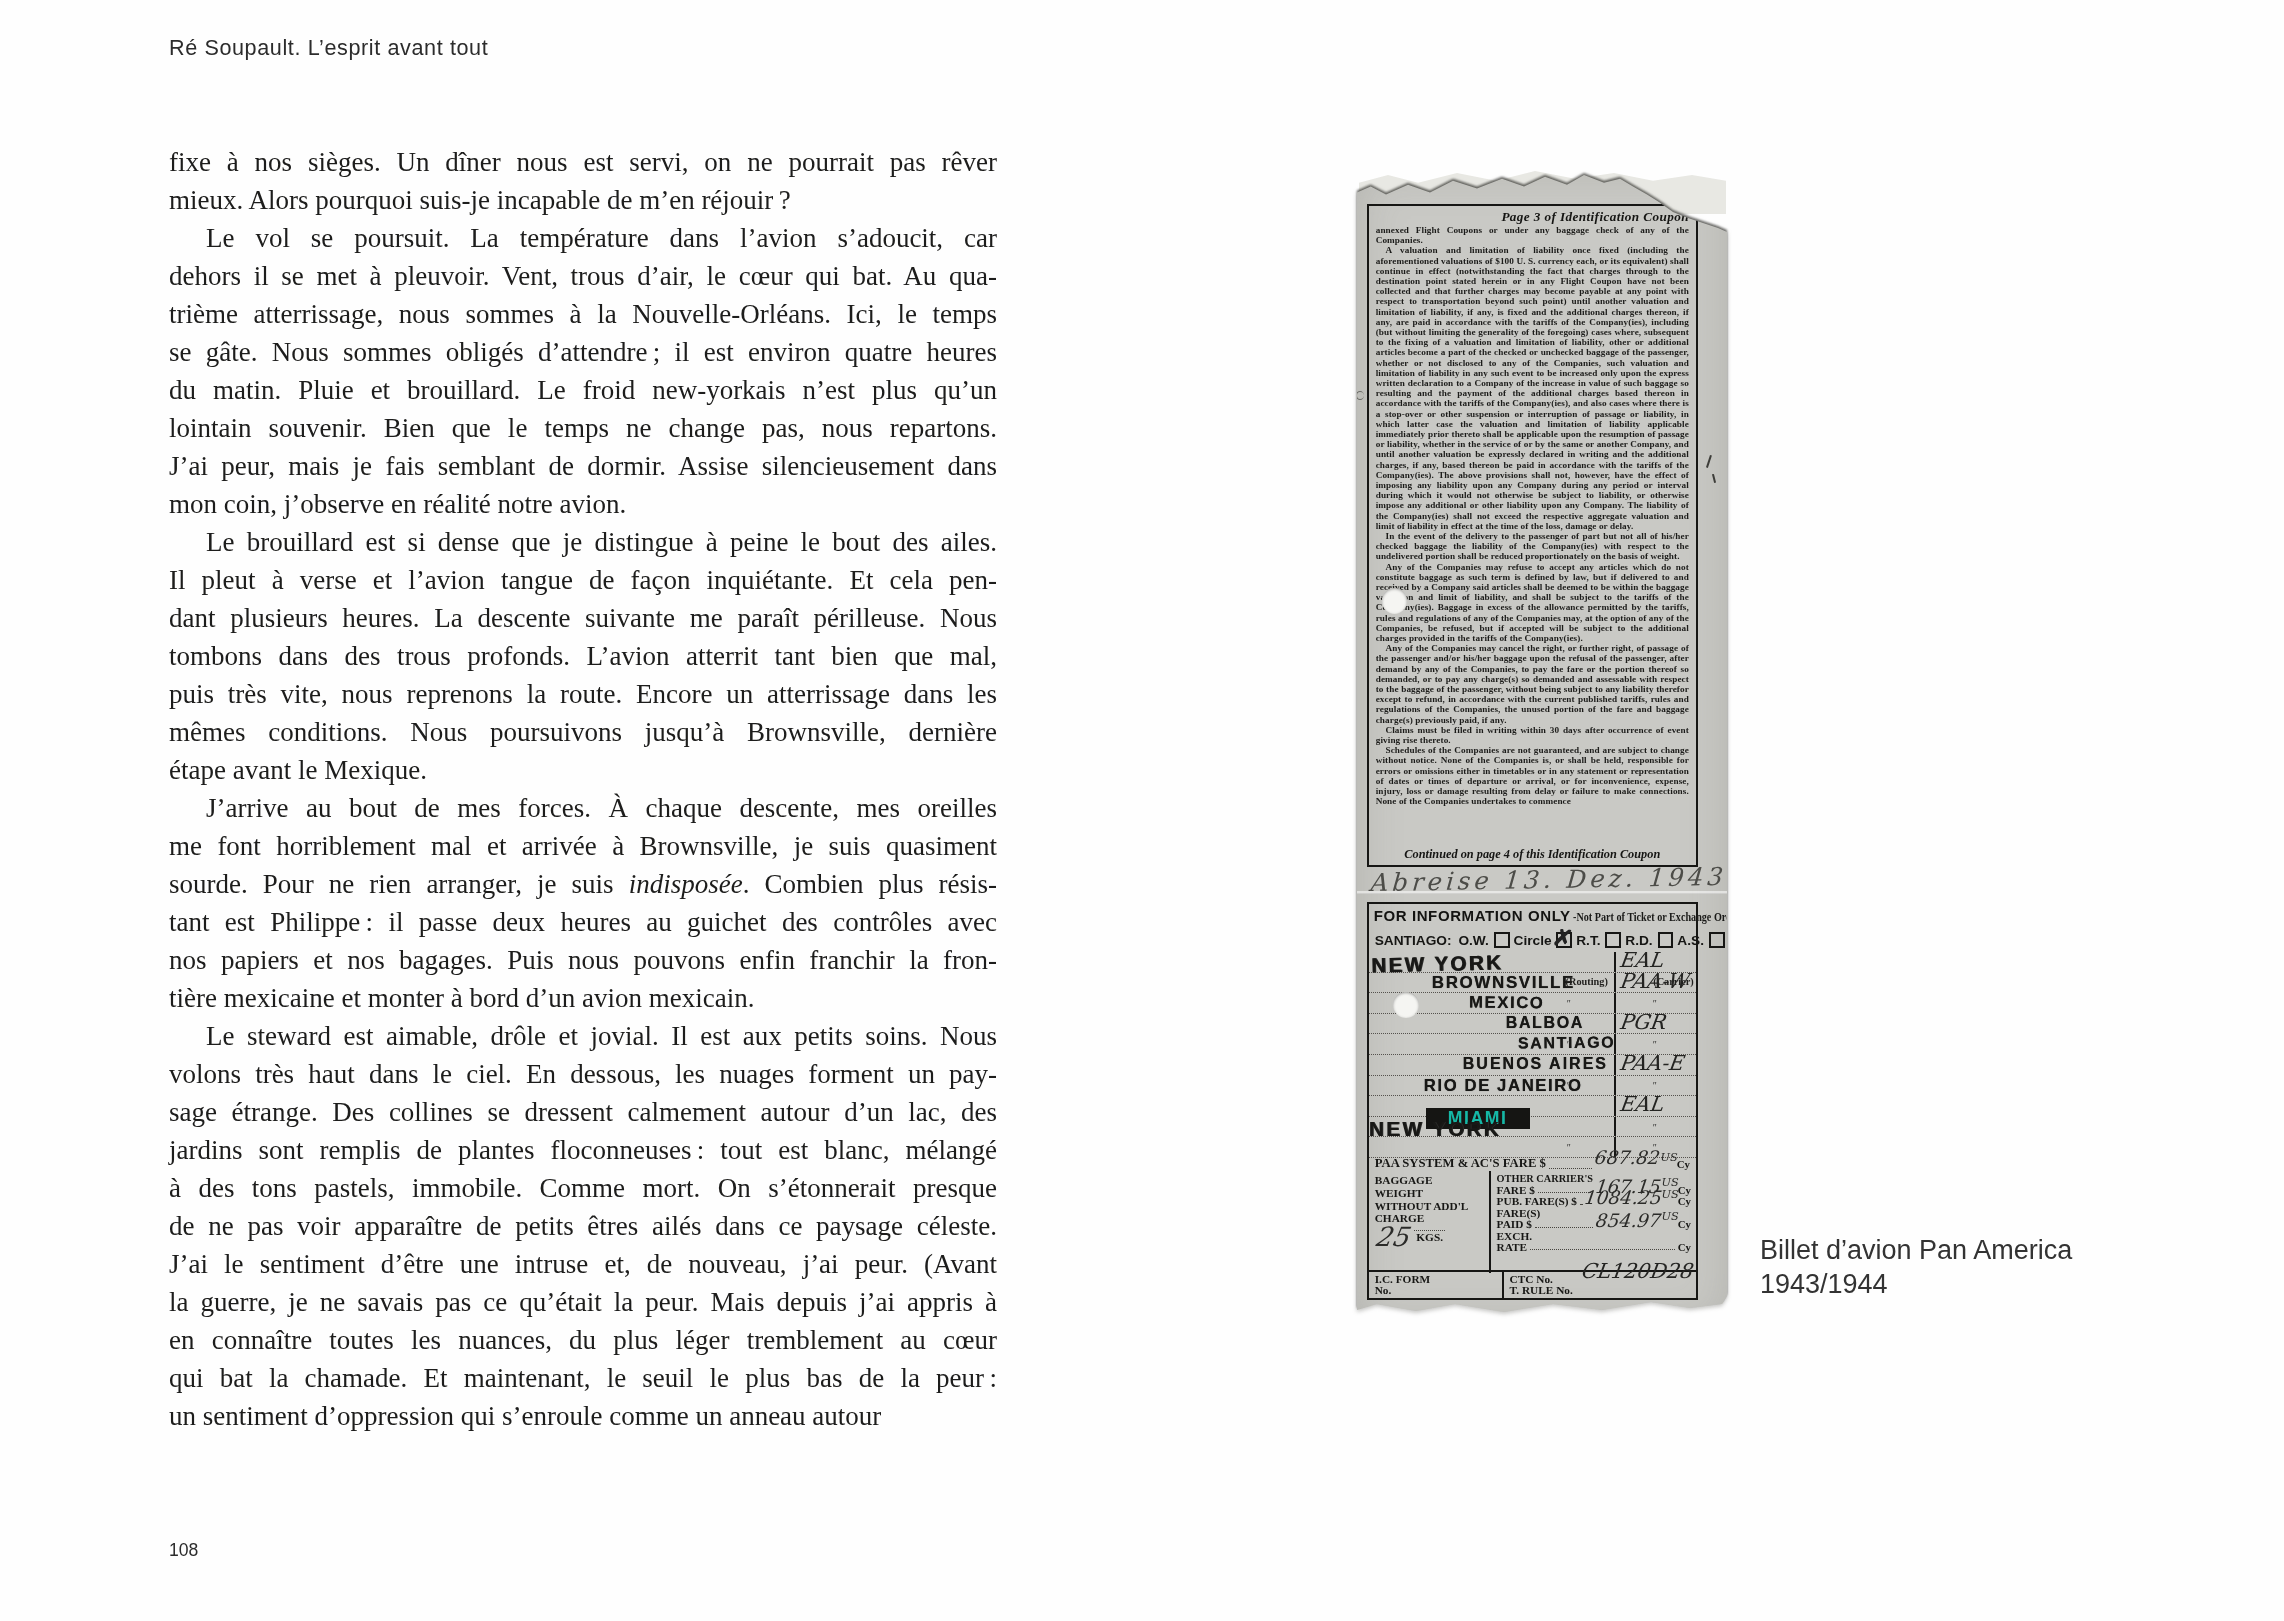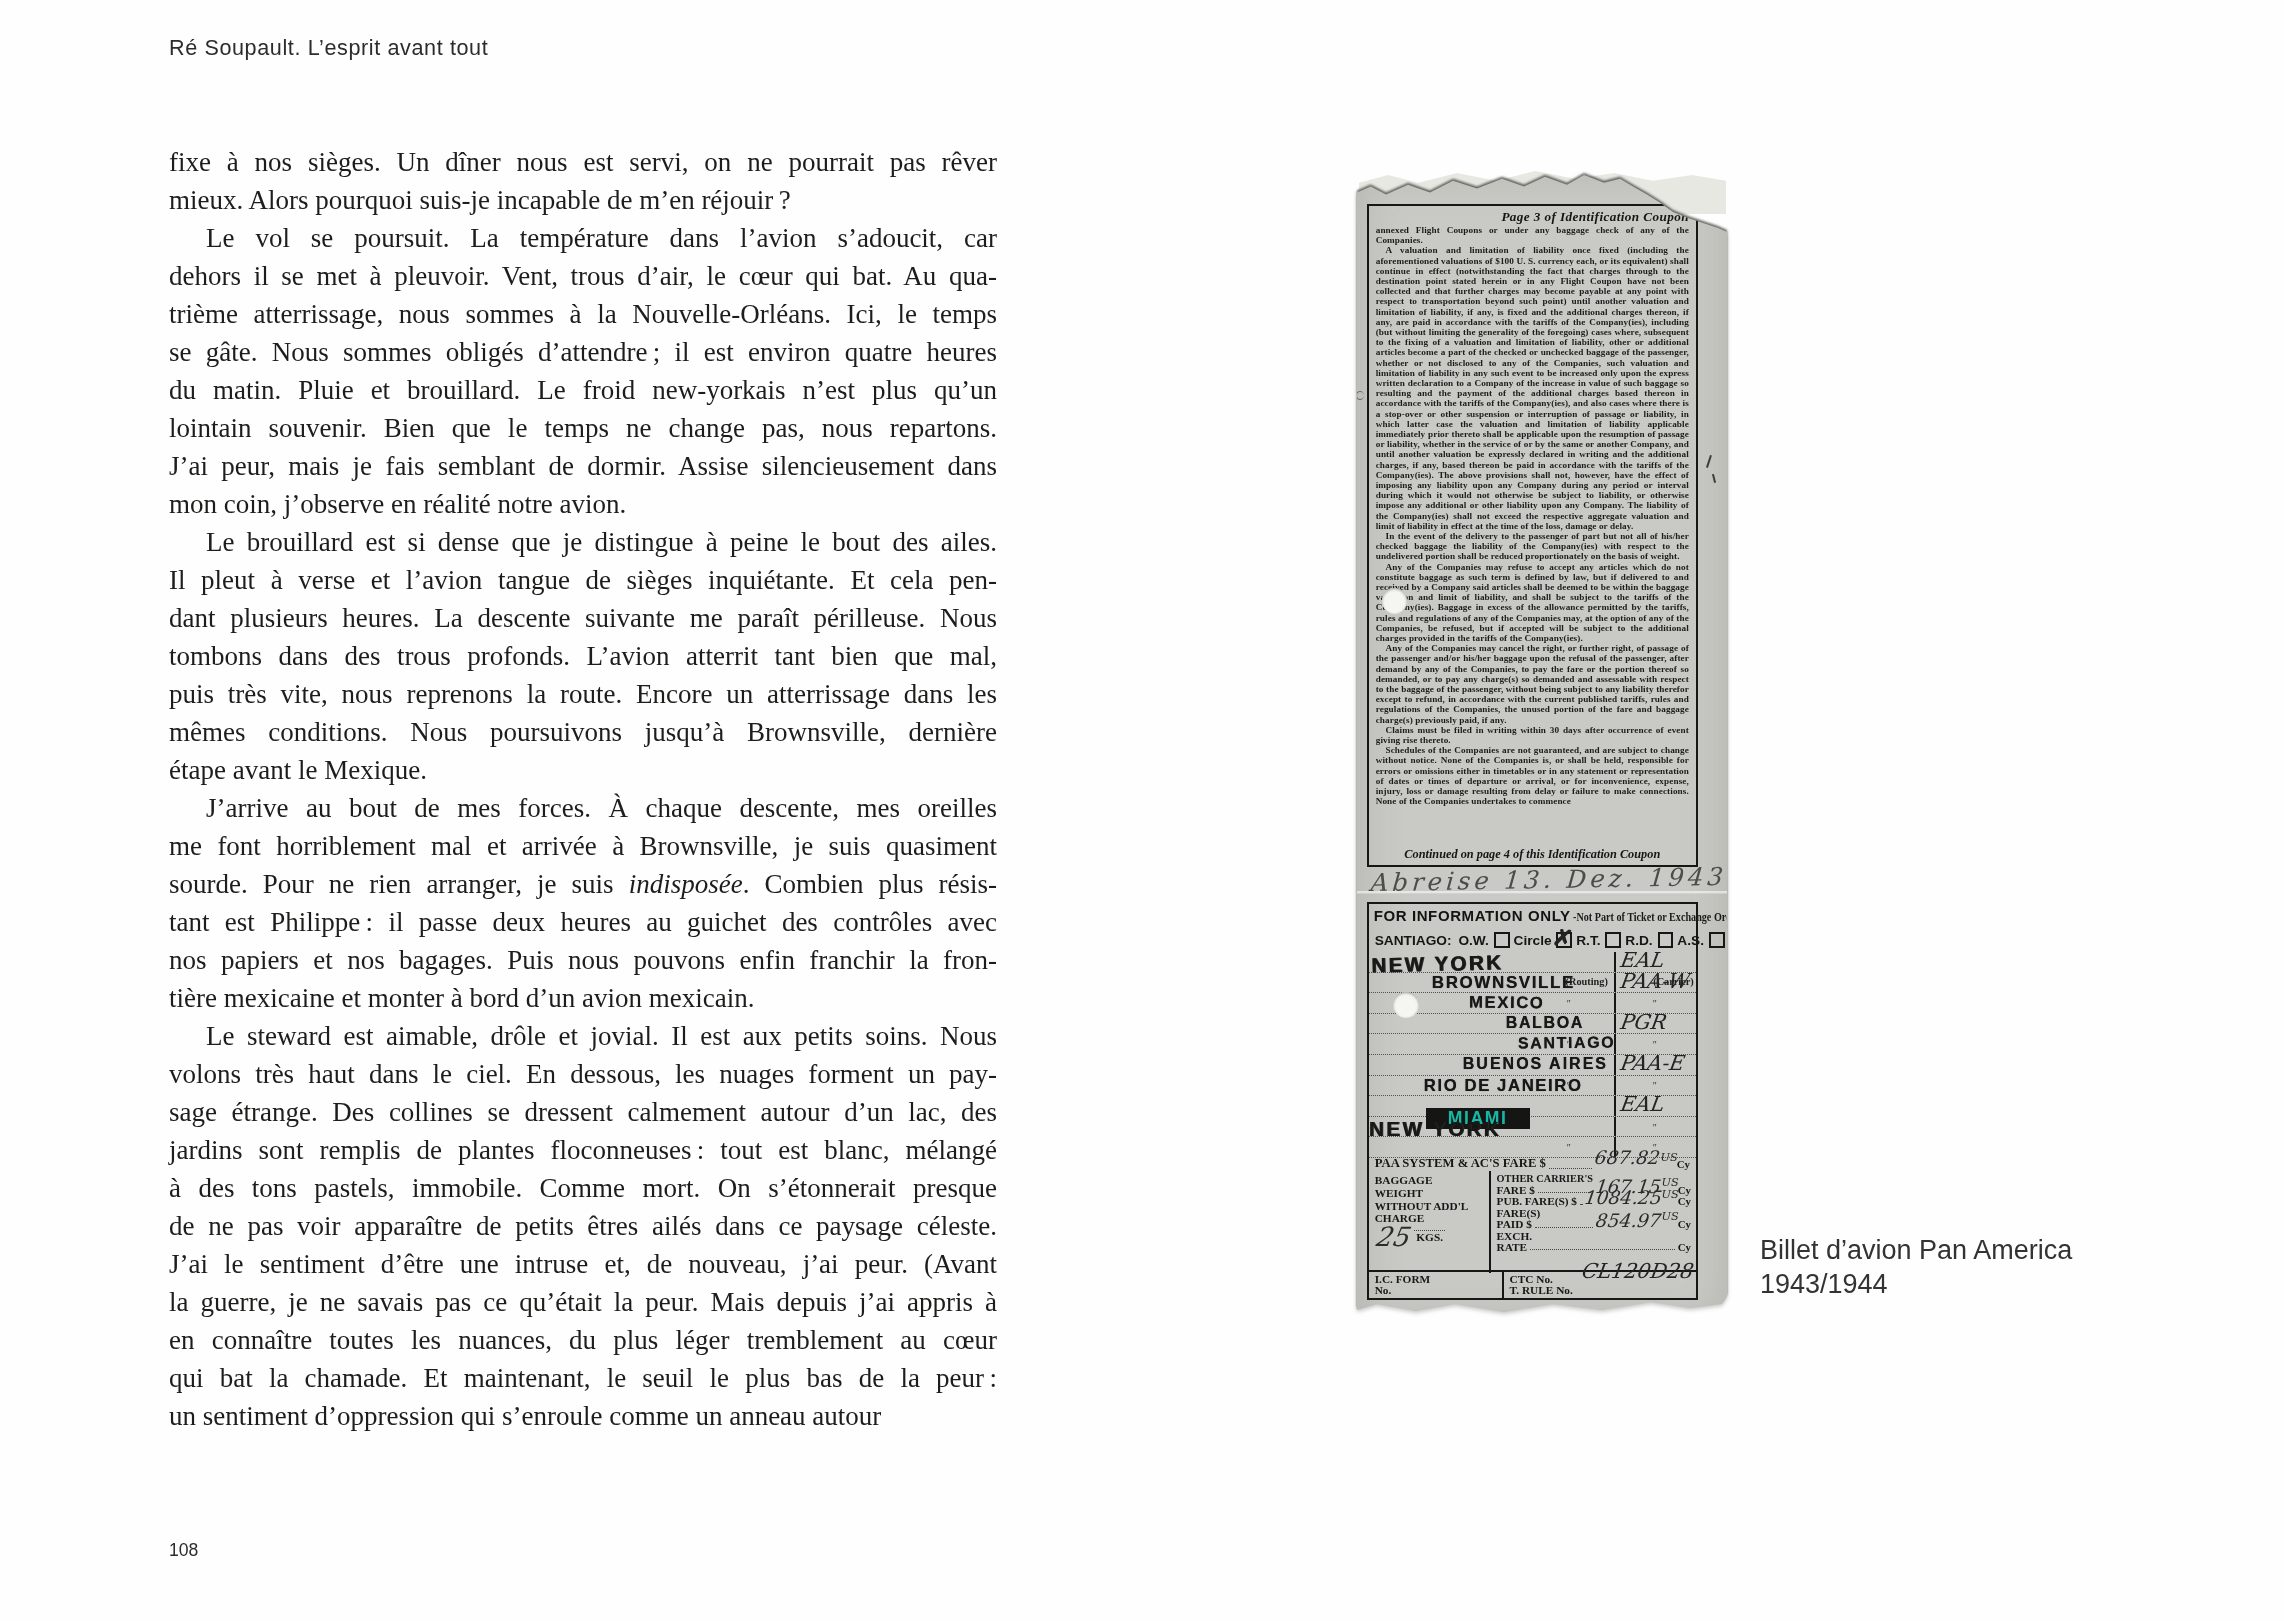--- a/index.html
+++ b/index.html
@@ -144,21 +144,21 @@
       <div class="tline end"><span>mieux. Alors pourquoi suis-je incapable de m’en réjouir ?</span></div>
       <div class="tline ind"><span>Le vol se poursuit. La température dans l’avion s’adoucit, car</span></div>
       <div class="tline"><span>dehors il se met à pleuvoir. Vent, trous d’air, le cœur qui bat. Au qua-</span></div>
       <div class="tline"><span>trième atterrissage, nous sommes à la Nouvelle-Orléans. Ici, le temps</span></div>
       <div class="tline"><span>se gâte. Nous sommes obligés d’attendre ; il est environ quatre heures</span></div>
       <div class="tline"><span>du matin. Pluie et brouillard. Le froid new-yorkais n’est plus qu’un</span></div>
       <div class="tline"><span>lointain souvenir. Bien que le temps ne change pas, nous repartons.</span></div>
       <div class="tline"><span>J’ai peur, mais je fais semblant de dormir. Assise silencieusement dans</span></div>
       <div class="tline end"><span>mon coin, j’observe en réalité notre avion.</span></div>
       <div class="tline ind"><span>Le brouillard est si dense que je distingue à peine le bout des ailes.</span></div>
-      <div class="tline"><span>Il pleut à verse et l’avion tangue de sièges inquiétante. Et cela pen-</span></div>
+      <div class="tline"><span>Il pleut à verse et l’avion tangue de façon inquiétante. Et cela pen-</span></div>
       <div class="tline"><span>dant plusieurs heures. La descente suivante me paraît périlleuse. Nous</span></div>
       <div class="tline"><span>tombons dans des trous profonds. L’avion atterrit tant bien que mal,</span></div>
       <div class="tline"><span>puis très vite, nous reprenons la route. Encore un atterrissage dans les</span></div>
       <div class="tline"><span>mêmes conditions. Nous poursuivons jusqu’à Brownsville, dernière</span></div>
       <div class="tline end"><span>étape avant le Mexique.</span></div>
       <div class="tline ind"><span>J’arrive au bout de mes forces. À chaque descente, mes oreilles</span></div>
       <div class="tline"><span>me font horriblement mal et arrivée à Brownsville, je suis quasiment</span></div>
       <div class="tline"><span>sourde. Pour ne rien arranger, je suis </span><i>indisposée</i><span>. Combien plus résis-</span></div>
       <div class="tline"><span>tant est Philippe : il passe deux heures au guichet des contrôles avec</span></div>
       <div class="tline"><span>nos papiers et nos bagages. Puis nous pouvons enfin franchir la fron-</span></div>

